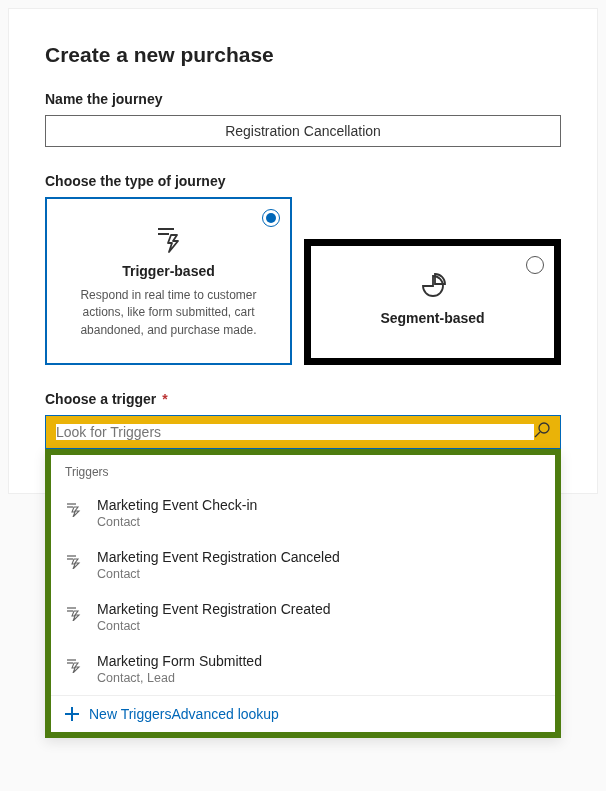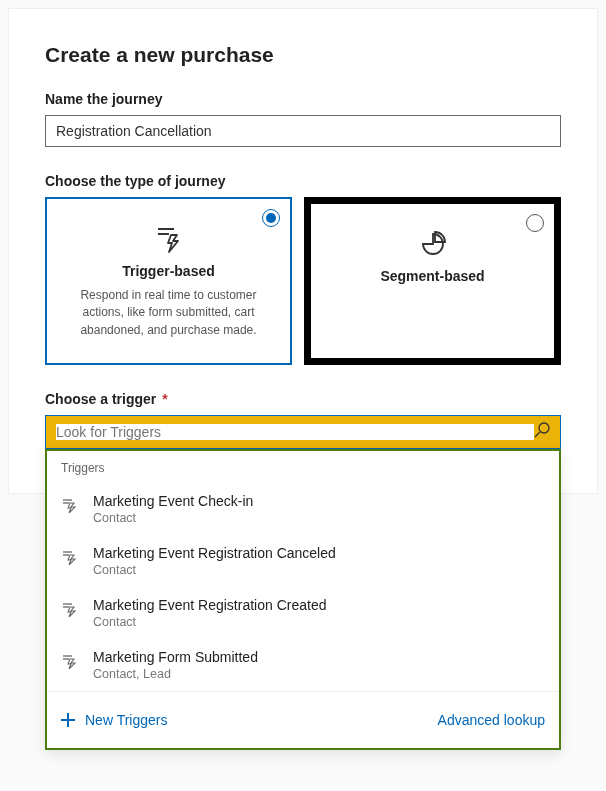--- a/index.html
+++ b/index.html
@@ -30,23 +30,24 @@
     margin-bottom: 8px;
   }
   .text-input {
     width: 100%;
     border: 1px solid #666;
     padding: 7px 10px;
     font-size: 14px;
     color: #333;
     background: #fff;
     outline: none;
+    text-align: center;
   }
   .section { margin-bottom: 26px; }
-  .cards { display: flex; gap: 12px; }
+  .cards { display: flex; gap: 12px; align-items: flex-end; }
   .card {
     flex: 1;
     border: 7px solid #000000;
     padding: 18px 14px 24px 14px;
     text-align: center;
     position: relative;
     cursor: pointer;
     background: #fff;
   }
   .card.selected { border: 2px solid #0067b8; }
@@ -80,21 +81,21 @@
     flex: 1;
     border: none;
     outline: none;
     font-size: 14px;
     color: #555;
   }
   .dropdown {
     position: absolute;
     left: 36px; right: 36px;
     background: #fff;
-    border: 2px solid #4d7c0f;
+    border: 6px solid #4d7c0f;
     box-shadow: 0 4px 12px rgba(0,0,0,0.1);
     margin-top: 0;
   }
   .dd-header {
     font-size: 12px;
     color: #666;
     padding: 10px 14px 8px 14px;
   }
   .dd-list {
     max-height: 240px;
@@ -107,24 +108,23 @@
     gap: 14px;
     padding: 10px 14px;
     cursor: pointer;
   }
   .dd-icon { width: 18px; display:flex; justify-content:center; margin-top:4px; flex-shrink:0;}
   .dd-text { flex:1; }
   .dd-title { font-size: 14px; color: #222; }
   .dd-sub { font-size: 12.5px; color: #777; margin-top: 2px; }
   .dd-footer {
     display: flex;
-    justify-content: space-between;
     align-items: center;
     border-top: 1px solid #eee;
-    padding: 20px 14px;
+    padding: 10px 14px;
   }
   .link { color: #0067b8; font-size: 14px; cursor: pointer; display:flex; align-items:center; gap:10px;}
   .plus {
     width: 14px; height: 14px; position: relative; display:inline-block;
   }
   .plus::before, .plus::after {
     content:""; position:absolute; background:#0067b8;
   }
   .plus::before { left:6px; top:0; width:1.5px; height:14px; }
   .plus::after { top:6px; left:0; height:1.5px; width:14px; }

